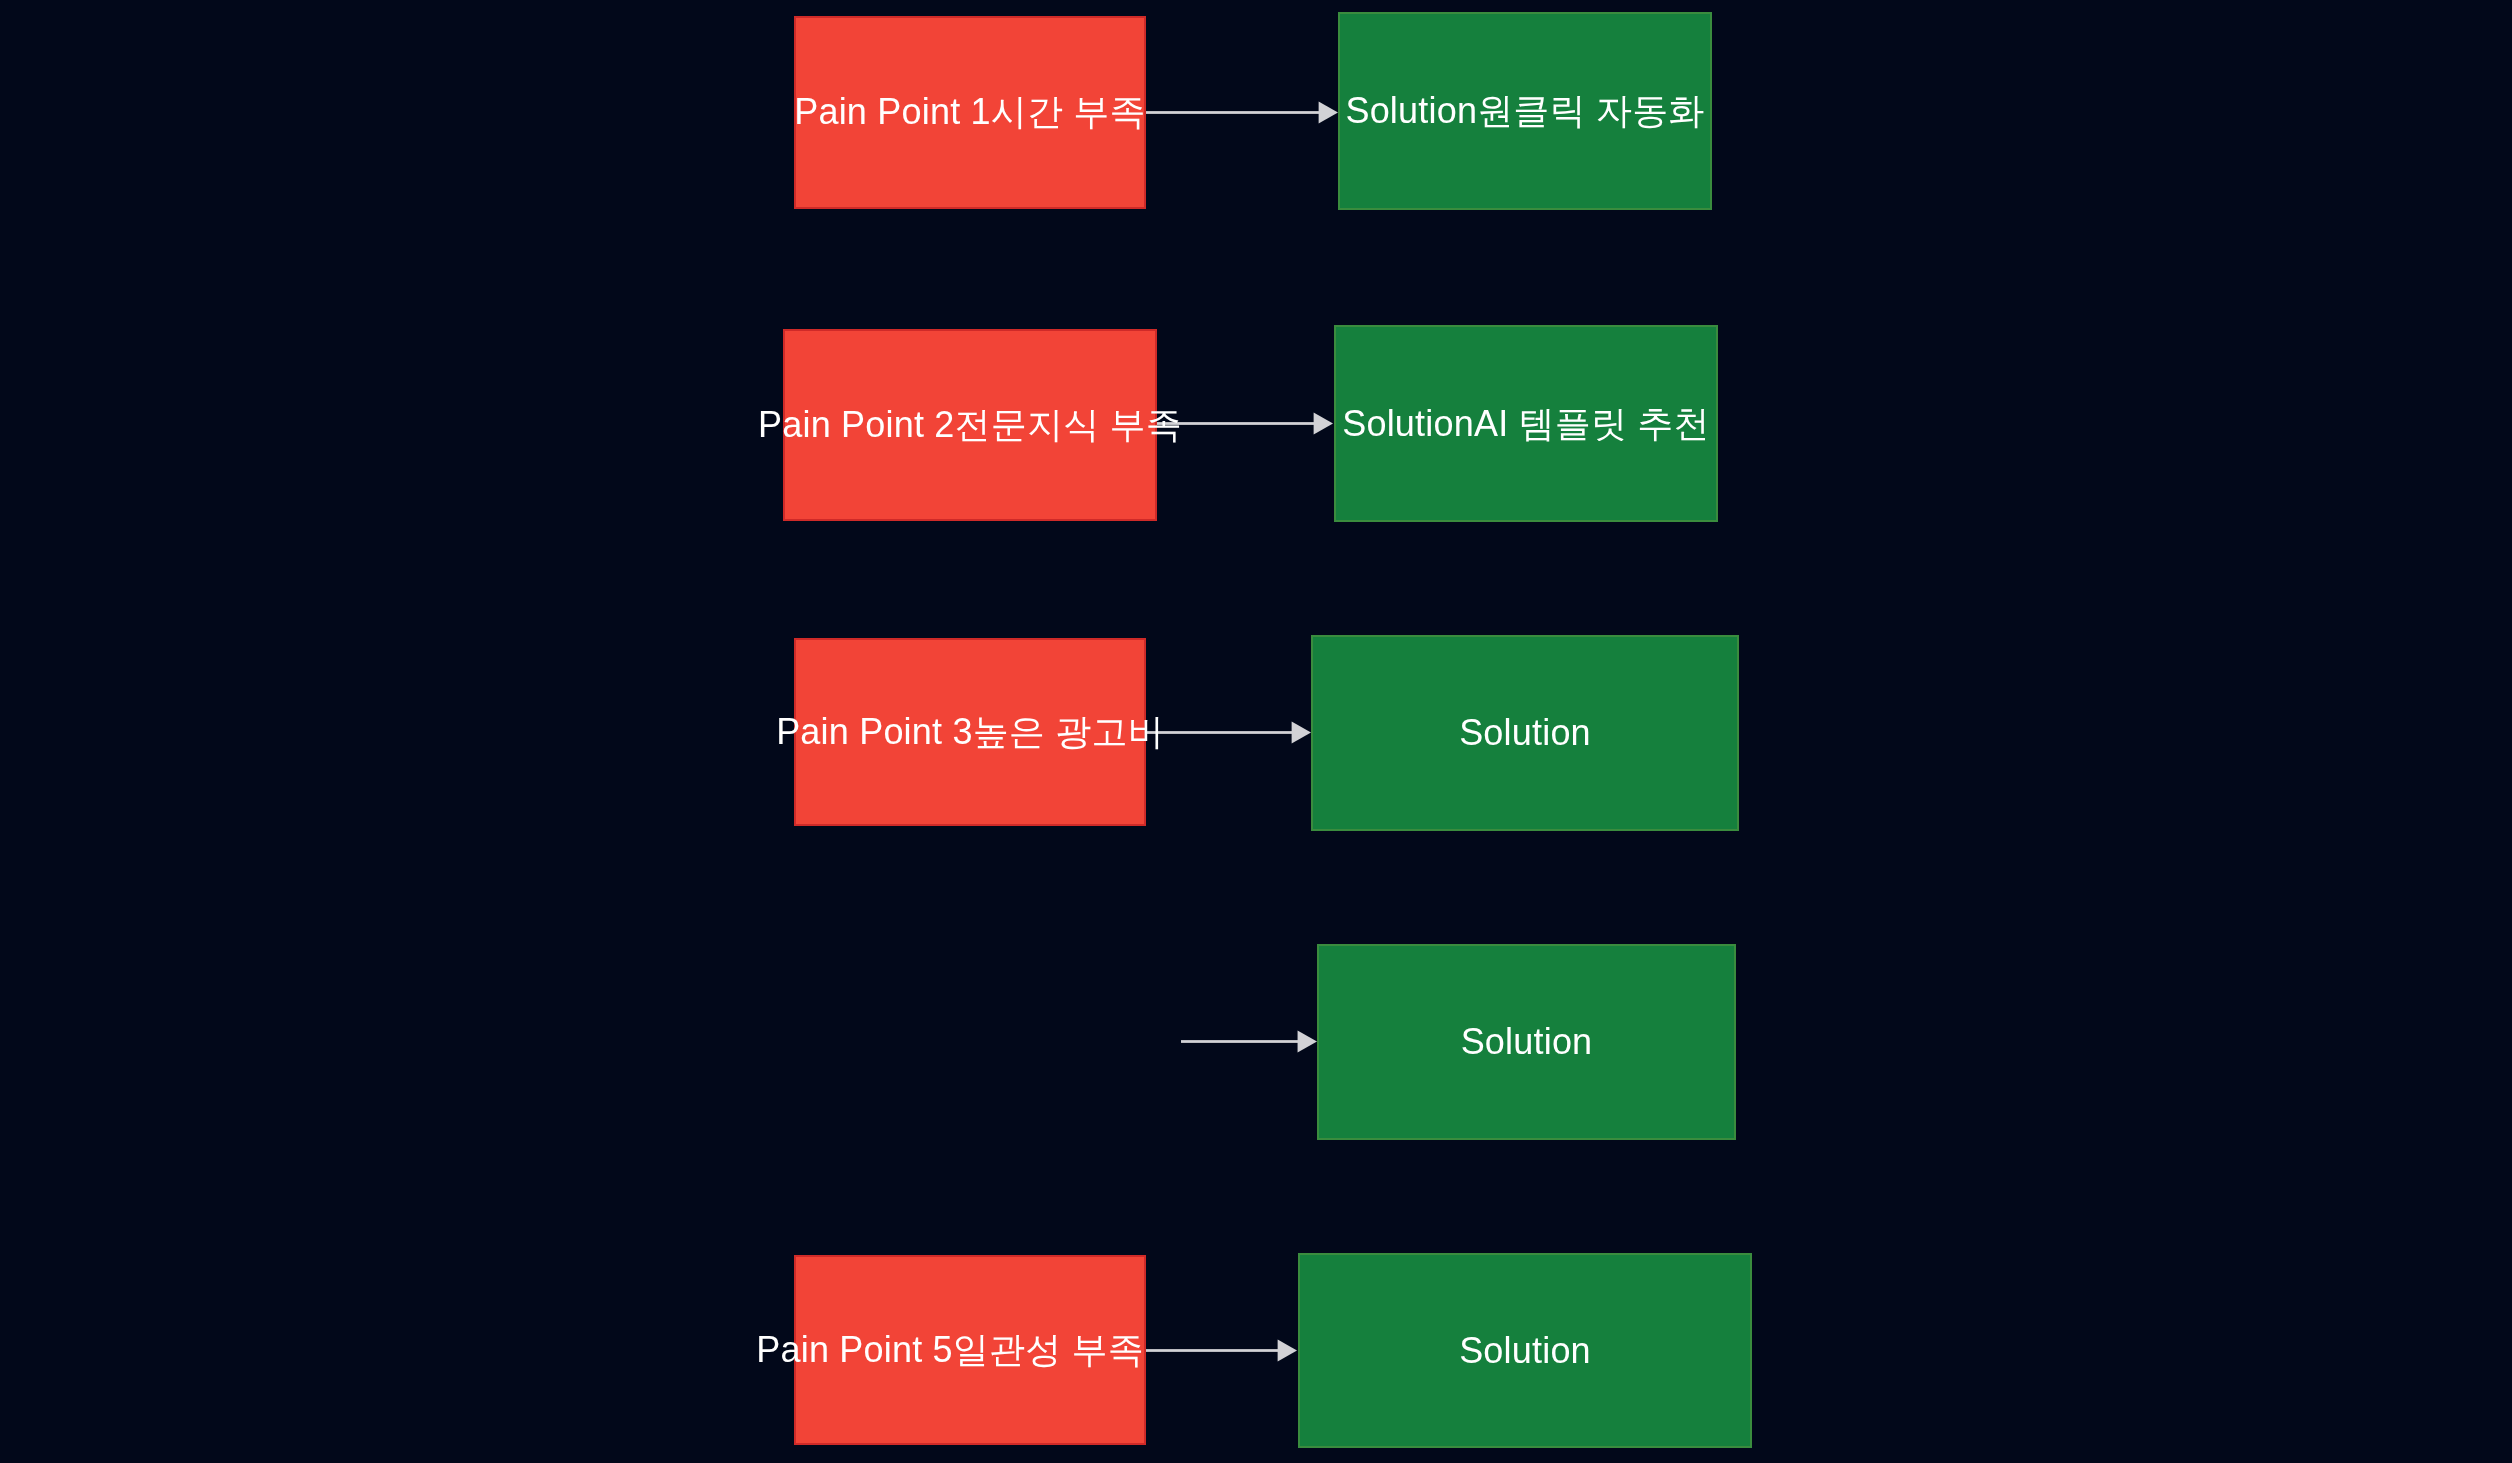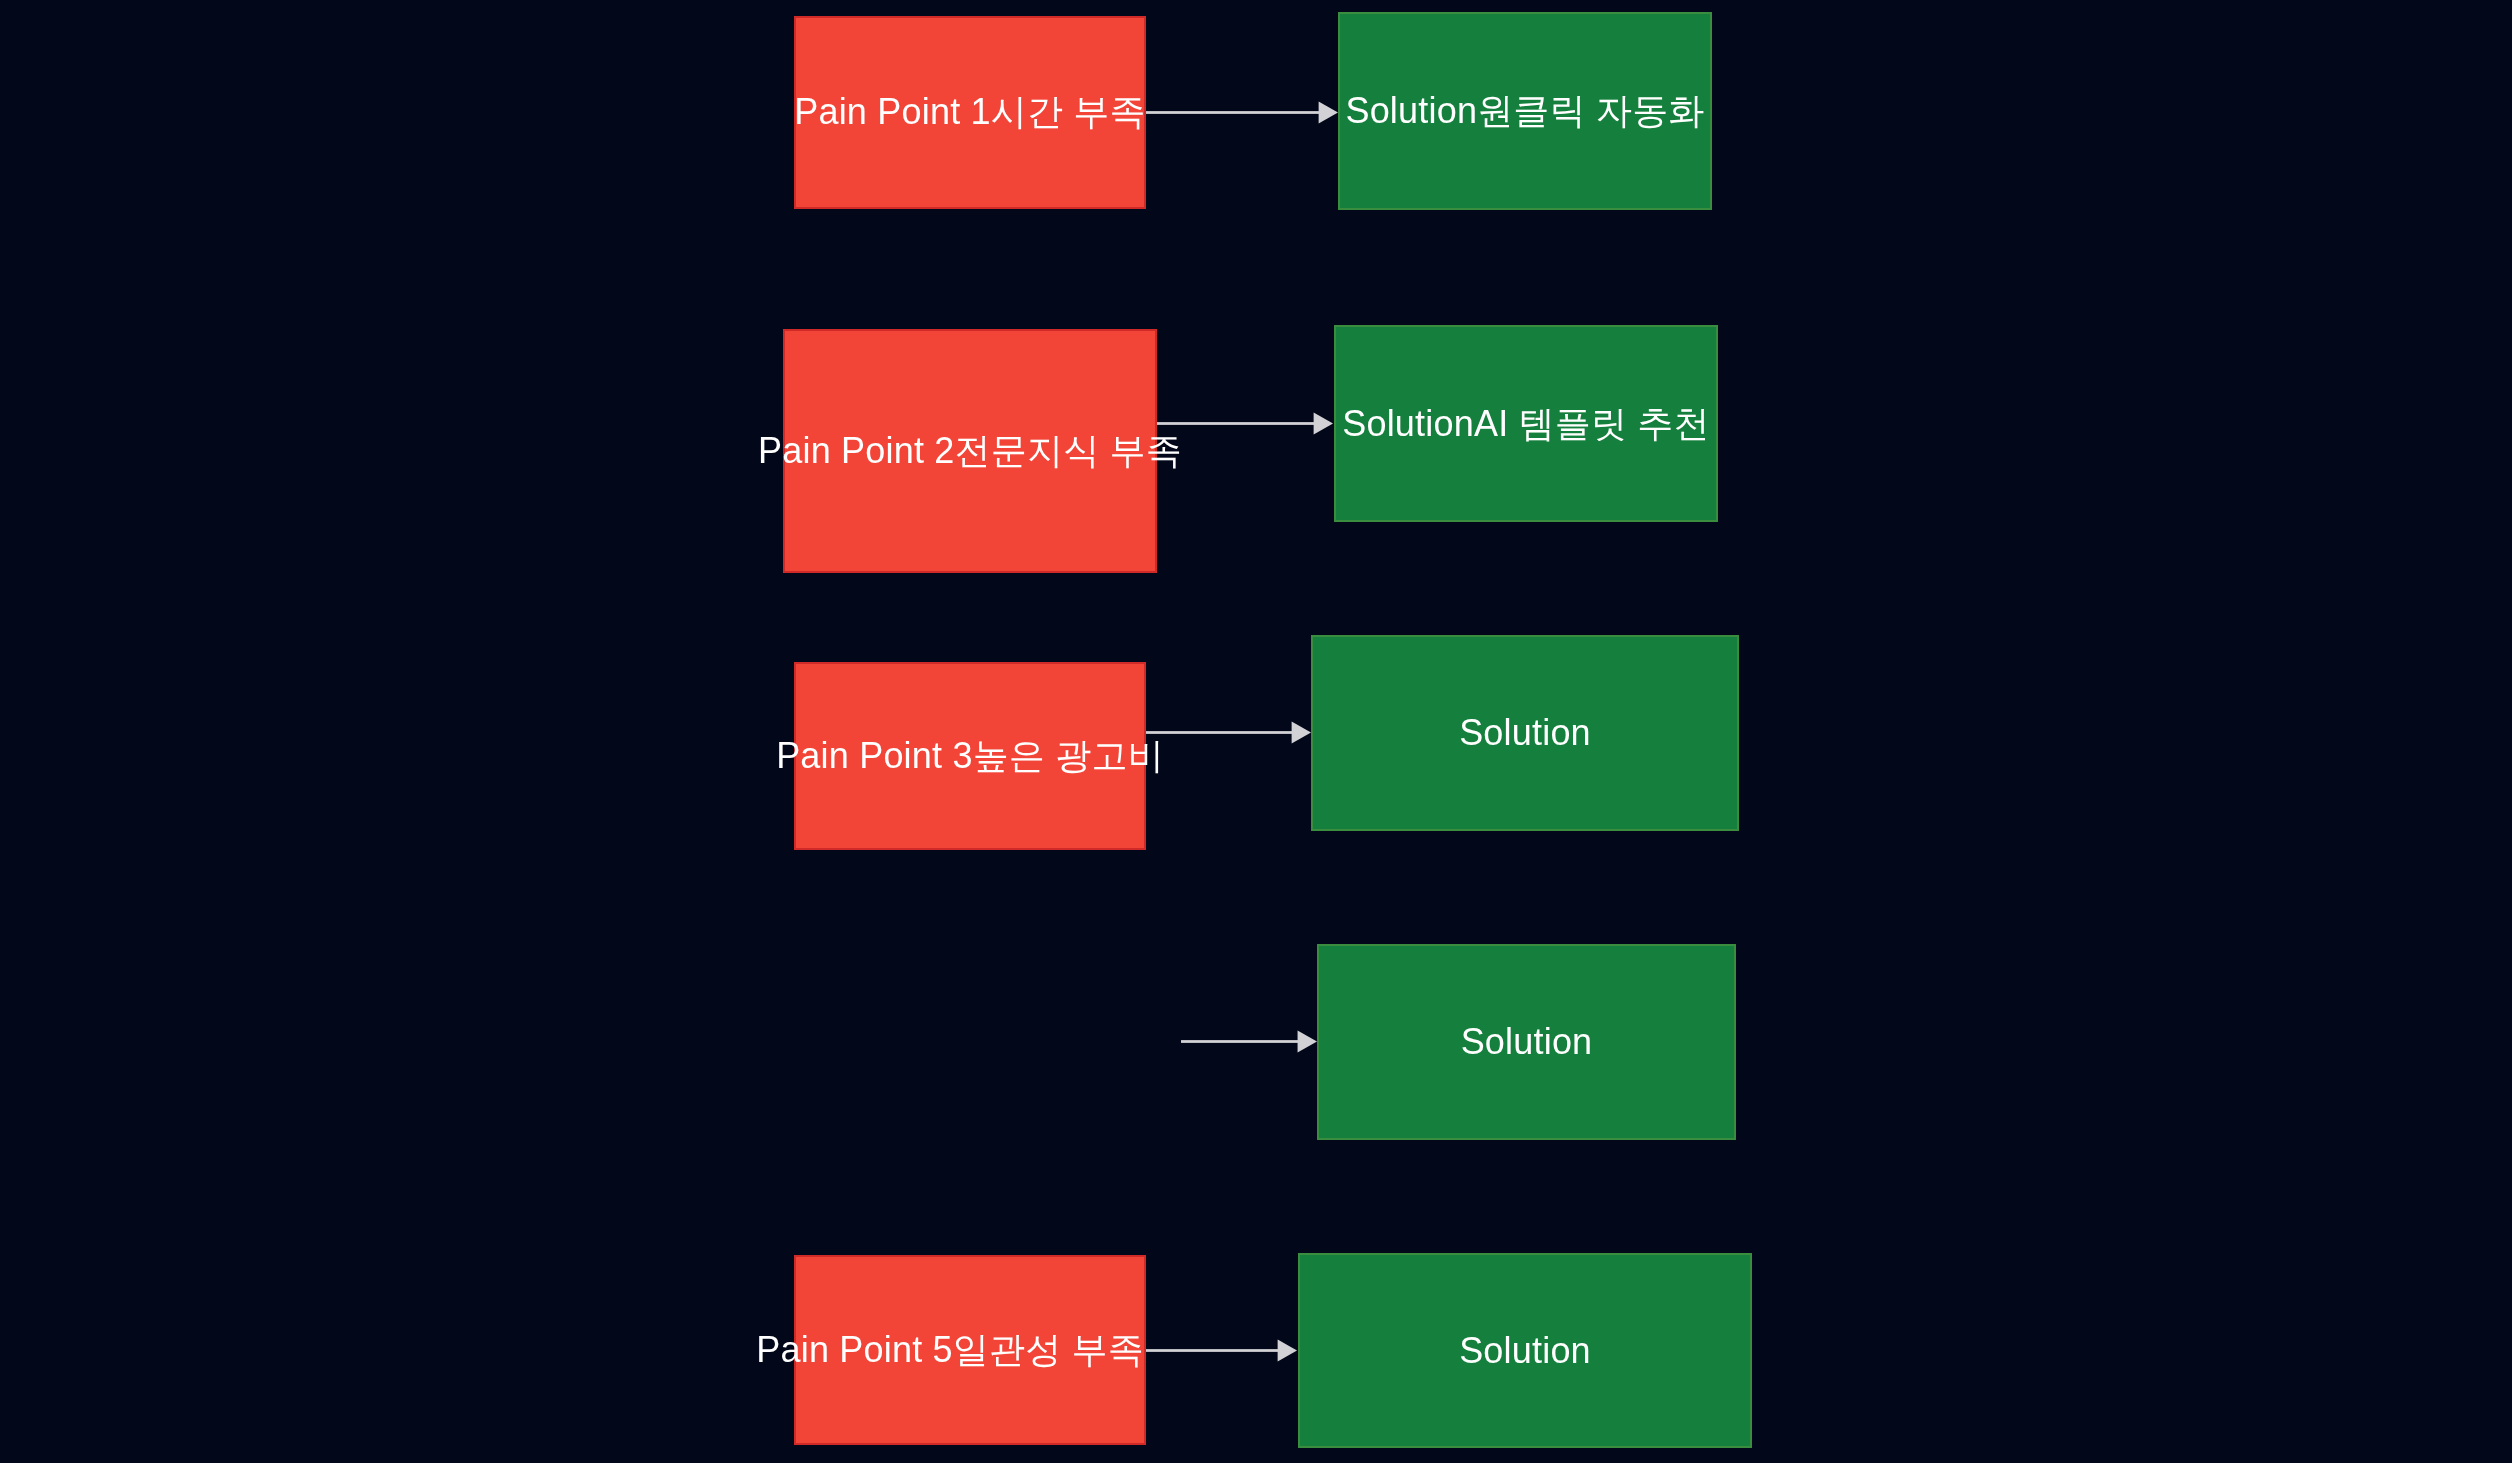--- a/index.html
+++ b/index.html
@@ -73,35 +73,35 @@
     <div class="node solution" style="left: 1338px; top: 12px; width: 374px; height: 198px;">
       <span class="node-line">Solution</span>
       <span class="node-line">원클릭 자동화</span>
     </div>
     <div class="edge" style="left: 1156px; top: 405px; width: 177px;">
       <svg width="177" height="37" viewBox="0 0 192 40">
         <rect x="0" y="18.5" width="173" height="3" fill="#d2d2d6"></rect>
         <polygon points="171,8 192,20 171,32" fill="#d2d2d6"></polygon>
       </svg>
     </div>
-    <div class="node pain" style="left: 783px; top: 329px; width: 374px; height: 244px;">
+    <div class="node pain" style="left: 783px; top: 329px; width: 374px; height: 192px;">
       <span class="node-line">Pain Point 2</span>
       <span class="node-line">전문지식 부족</span>
     </div>
     <div class="node solution" style="left: 1334px; top: 325px; width: 384px; height: 197px;">
       <span class="node-line">Solution</span>
       <span class="node-line">AI 템플릿 추천</span>
     </div>
     <div class="edge" style="left: 1145px; top: 714px; width: 166px;">
       <svg width="166" height="37" viewBox="0 0 180 40">
         <rect x="0" y="18.5" width="161" height="3" fill="#d2d2d6"></rect>
         <polygon points="159,8 180,20 159,32" fill="#d2d2d6"></polygon>
       </svg>
     </div>
-    <div class="node pain" style="left: 794px; top: 638px; width: 352px; height: 188px; margin-top: 24px;">
+    <div class="node pain" style="left: 794px; top: 638px; width: 352px; height: 188px;">
       <span class="node-line">Pain Point 3</span>
       <span class="node-line">높은 광고비</span>
     </div>
     <div class="node solution" style="left: 1311px; top: 635px; width: 428px; height: 196px;">
       <span class="node-line">Solution</span>
     </div>
     <div class="edge" style="left: 1181px; top: 1023px; width: 136px;">
       <svg width="136" height="37" viewBox="0 0 147 40">
         <rect x="0" y="18.5" width="128" height="3" fill="#d2d2d6"></rect>
         <polygon points="126,8 147,20 126,32" fill="#d2d2d6"></polygon>

